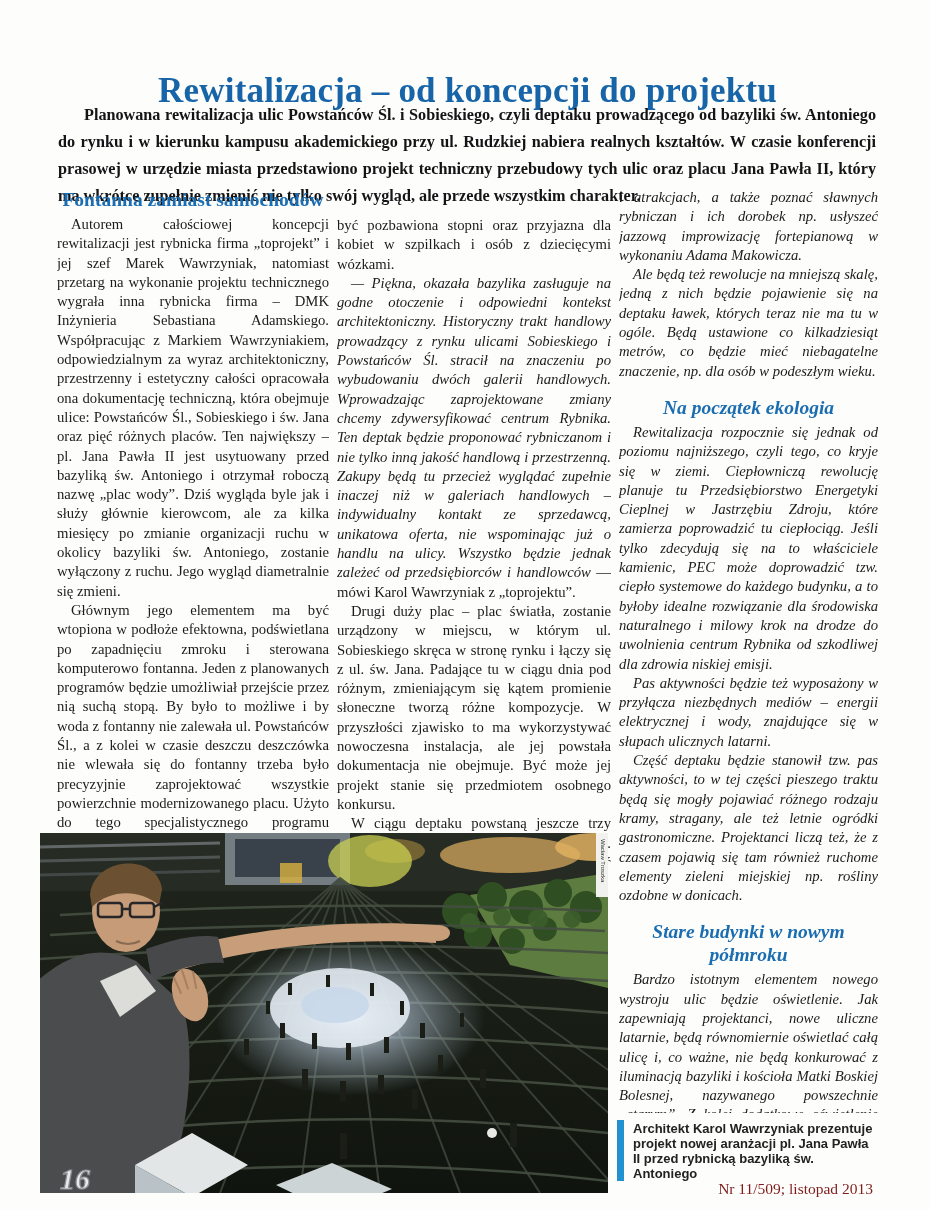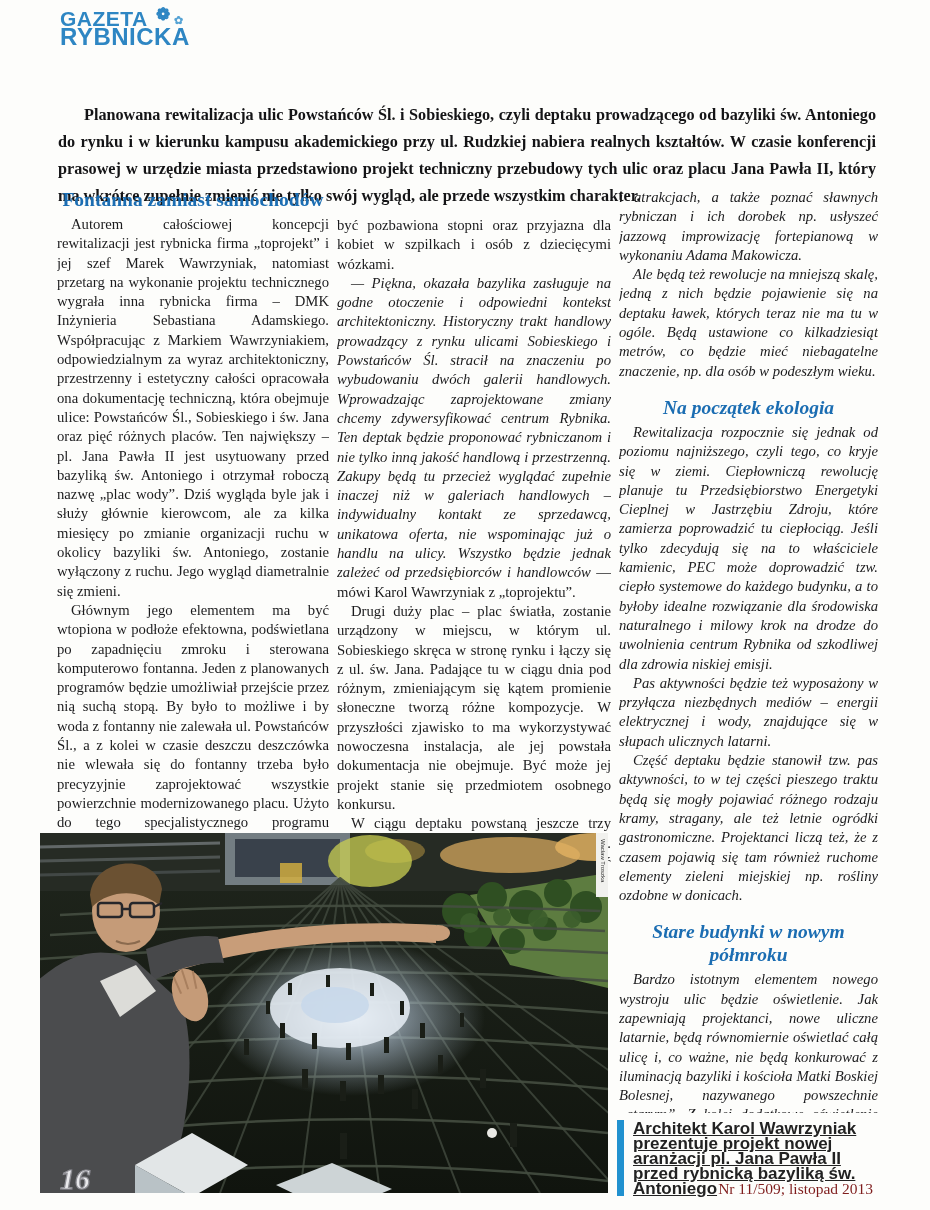--- a/index.html
+++ b/index.html
@@ -45,36 +45,31 @@
     writing-mode:vertical-rl;background:#f1f1ee;padding:2px 1px;line-height:1;}
   
   .pagenum{position:absolute;left:60px;top:1162px;
     font-family:"Liberation Serif",serif;font-style:italic;font-weight:bold;
     font-size:30px;color:#e9e9ec;-webkit-text-stroke:1.2px #8e8e94;
     text-shadow:1px 1px 0 #5c5c60;z-index:5;}
   
   .caption{position:absolute;left:617px;top:1120px;width:262px;display:flex;}
   .caption .bar{width:7px;background:#2191cf;flex:0 0 7px;margin-right:9px;}
   .caption .txt{font-family:"Liberation Sans",sans-serif;font-weight:bold;
-    font-size:17px;line-height:15px;color:#222;padding-top:1px;text-decoration:underline;}
+    font-size:13px;line-height:15px;color:#222;padding-top:1px;}
   
   .issue{position:absolute;right:57px;top:1180px;font-size:15.5px;color:#7f1d1d;}
 </style>
 </head>
 <body>
 
 <div class="page">
 
-  <div class="masthead">
-    <span class="l1">GAZETA</span>
-    <span class="l2">RYBNICKA</span>
-    <span class="flower">❁</span>
-    <span class="flower2">✿</span>
-  </div>
-
+
+  <h1 class="title">Rewitalizacja – od koncepcji do projektu</h1>
 
   <div class="lead">Planowana rewitalizacja ulic Powstańców Śl. i Sobieskiego, czyli deptaku prowadzącego od bazyliki św. Antoniego do rynku i w kierunku kampusu akademickiego przy ul. Rudzkiej nabiera realnych kształtów. W czasie konferencji prasowej w urzędzie miasta przedstawiono projekt techniczny przebudowy tych ulic oraz placu Jana Pawła II, który ma wkrótce zupełnie zmienić nie tylko swój wygląd, ale przede wszystkim charakter.</div>
 
   <div class="col col1">
     <h2 class="sec">Fontanna zamiast samochodów</h2>
     <p>Autorem całościowej koncepcji rewitalizacji jest rybnicka firma „toprojekt” i jej szef Marek Wawrzyniak, natomiast przetarg na wykonanie projektu technicznego wygrała inna rybnicka firma – DMK Inżynieria Sebastiana Adamskiego. Współpracując z Markiem Wawrzyniakiem, odpowiedzialnym za wyraz architektoniczny, przestrzenny i estetyczny całości opracowała ona dokumentację techniczną, która obejmuje ulice: Powstańców Śl., Sobieskiego i św. Jana oraz pięć różnych placów. Ten największy – pl. Jana Pawła II jest usytuowany przed bazyliką św. Antoniego i otrzymał roboczą nazwę „plac wody”. Dziś wygląda byle jak i służy głównie kierowcom, ale za kilka miesięcy po zmianie organizacji ruchu w okolicy bazyliki św. Antoniego, zostanie wyłączony z ruchu. Jego wygląd diametralnie się zmieni.</p>
     <p>Głównym jego elementem ma być wtopiona w podłoże efektowna, podświetlana po zapadnięciu zmroku i sterowana komputerowo fontanna. Jeden z planowanych programów będzie umożliwiał przejście przez nią suchą stopą. By było to możliwe i by woda z fontanny nie zalewała ul. Powstańców Śl., a z kolei w czasie deszczu deszczówka nie wlewała się do fontanny trzeba było precyzyjnie zaprojektować wszystkie powierzchnie modernizowanego placu. Użyto do tego specjalistycznego programu komputerowego stworzonego specjalnie dla potrzeb tego projektu. Cały plac zostanie wyłożony łatwymi w utrzymaniu płytami granitowymi, poprzeplatanymi płytami o powierzchni z granitowej posypki. Cała ta nawierzchnia ma</p>
   </div>
 
   <div class="col col2">

